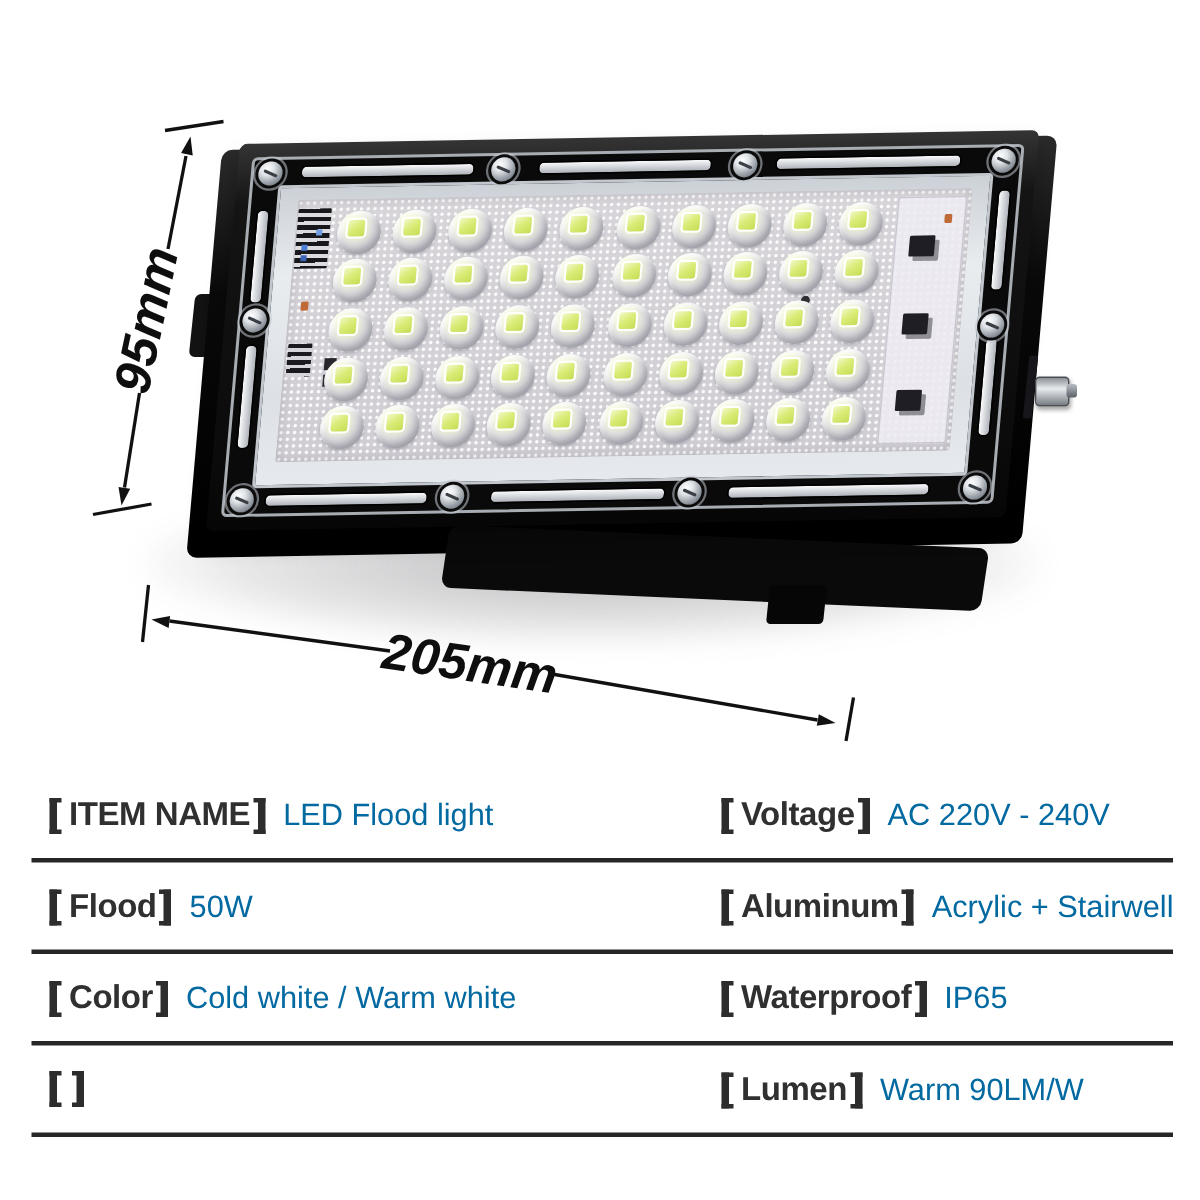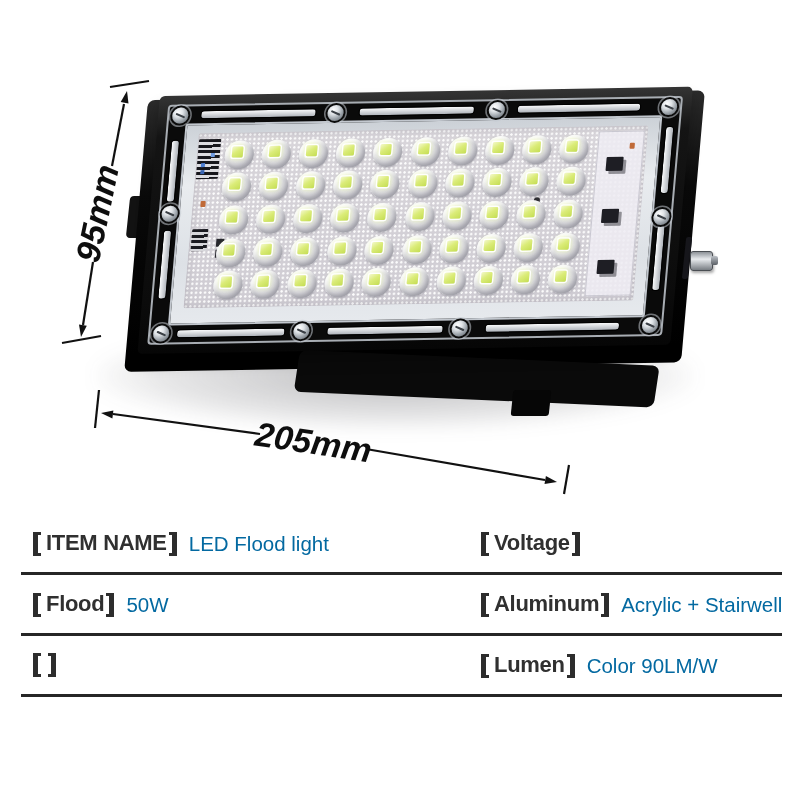--- a/index.html
+++ b/index.html
@@ -233,46 +233,61 @@
       <div class="cell cell-left">
         <span class="brk brk-l"></span>
         <span class="spec-label">ITEM NAME</span>
         <span class="brk brk-r"></span>
         <span class="spec-value">LED Flood light</span>
       </div>
       <div class="cell cell-right">
         <span class="brk brk-l"></span>
         <span class="spec-label">Voltage</span>
         <span class="brk brk-r"></span>
+        <span class="spec-value">AC 220V - 240V</span>
       </div>
     </div>
 
     <div class="spec-row">
       <div class="cell cell-left">
         <span class="brk brk-l"></span>
         <span class="spec-label">Flood</span>
         <span class="brk brk-r"></span>
         <span class="spec-value">50W</span>
       </div>
       <div class="cell cell-right">
         <span class="brk brk-l"></span>
         <span class="spec-label">Aluminum</span>
         <span class="brk brk-r"></span>
         <span class="spec-value">Acrylic + Stairwell</span>
       </div>
     </div>
 
+    <div class="spec-row">
+      <div class="cell cell-left">
+        <span class="brk brk-l"></span>
+        <span class="spec-label">Color</span>
+        <span class="brk brk-r"></span>
+        <span class="spec-value">Cold white / Warm white</span>
+      </div>
+      <div class="cell cell-right">
+        <span class="brk brk-l"></span>
+        <span class="spec-label">Waterproof</span>
+        <span class="brk brk-r"></span>
+        <span class="spec-value">IP65</span>
+      </div>
+    </div>
 
     <div class="spec-row">
       <div class="cell cell-left">
         <span class="brk brk-l"></span>
         <span class="brk brk-r"></span>
       </div>
       <div class="cell cell-right">
         <span class="brk brk-l"></span>
         <span class="spec-label">Lumen</span>
         <span class="brk brk-r"></span>
-        <span class="spec-value">Color 90LM/W</span>
+        <span class="spec-value">Warm 90LM/W</span>
       </div>
     </div>
 
   </div>
 </div>
 
 </body></html>

